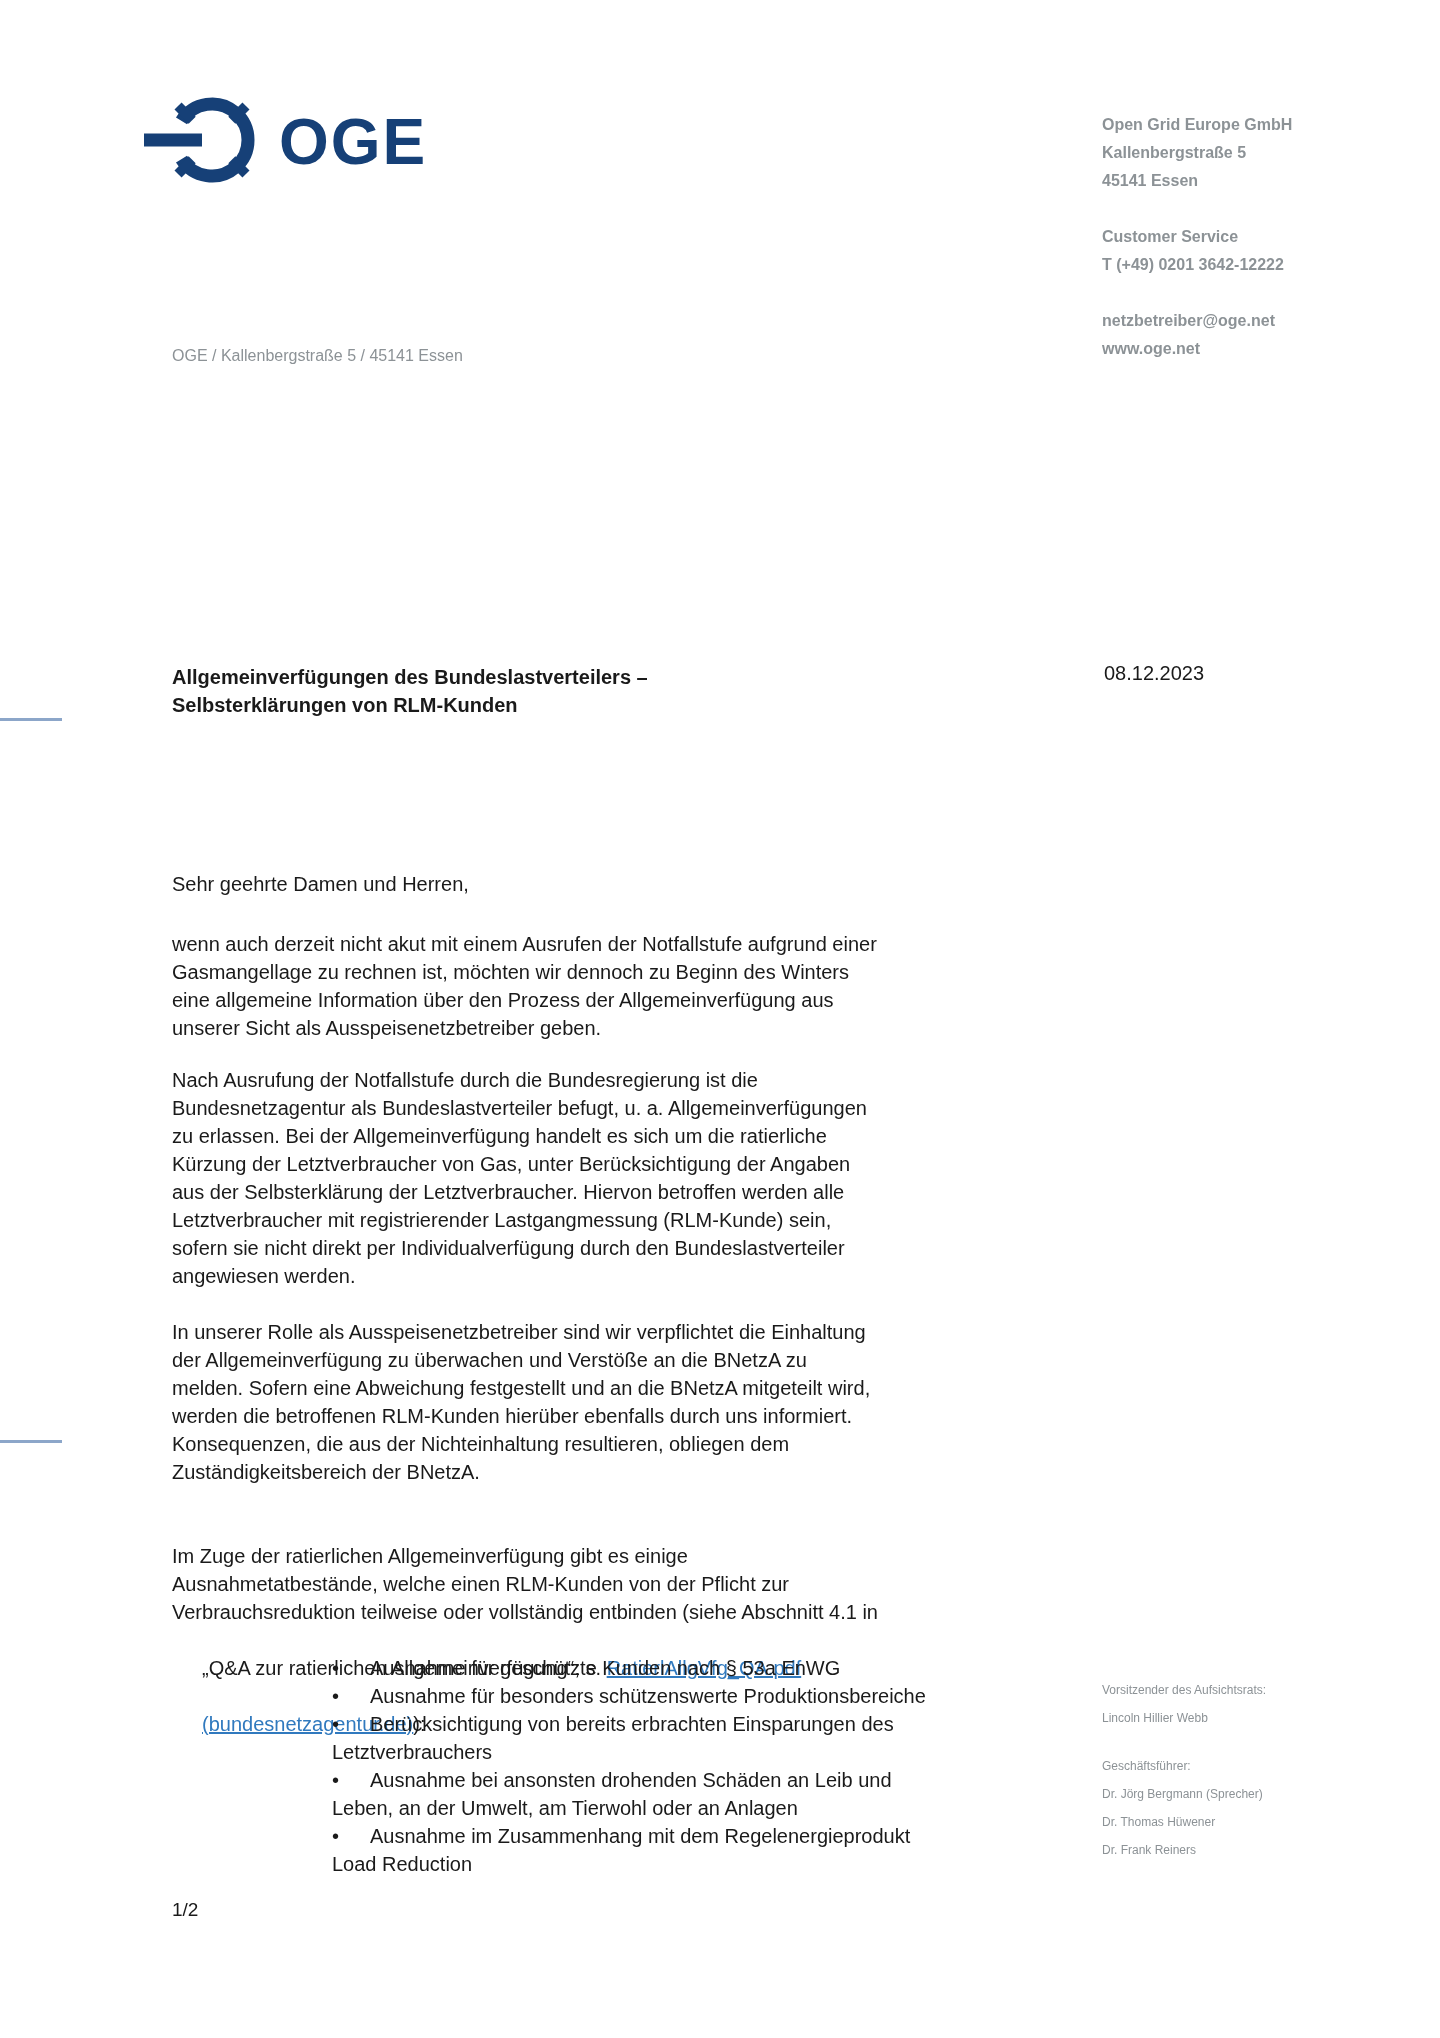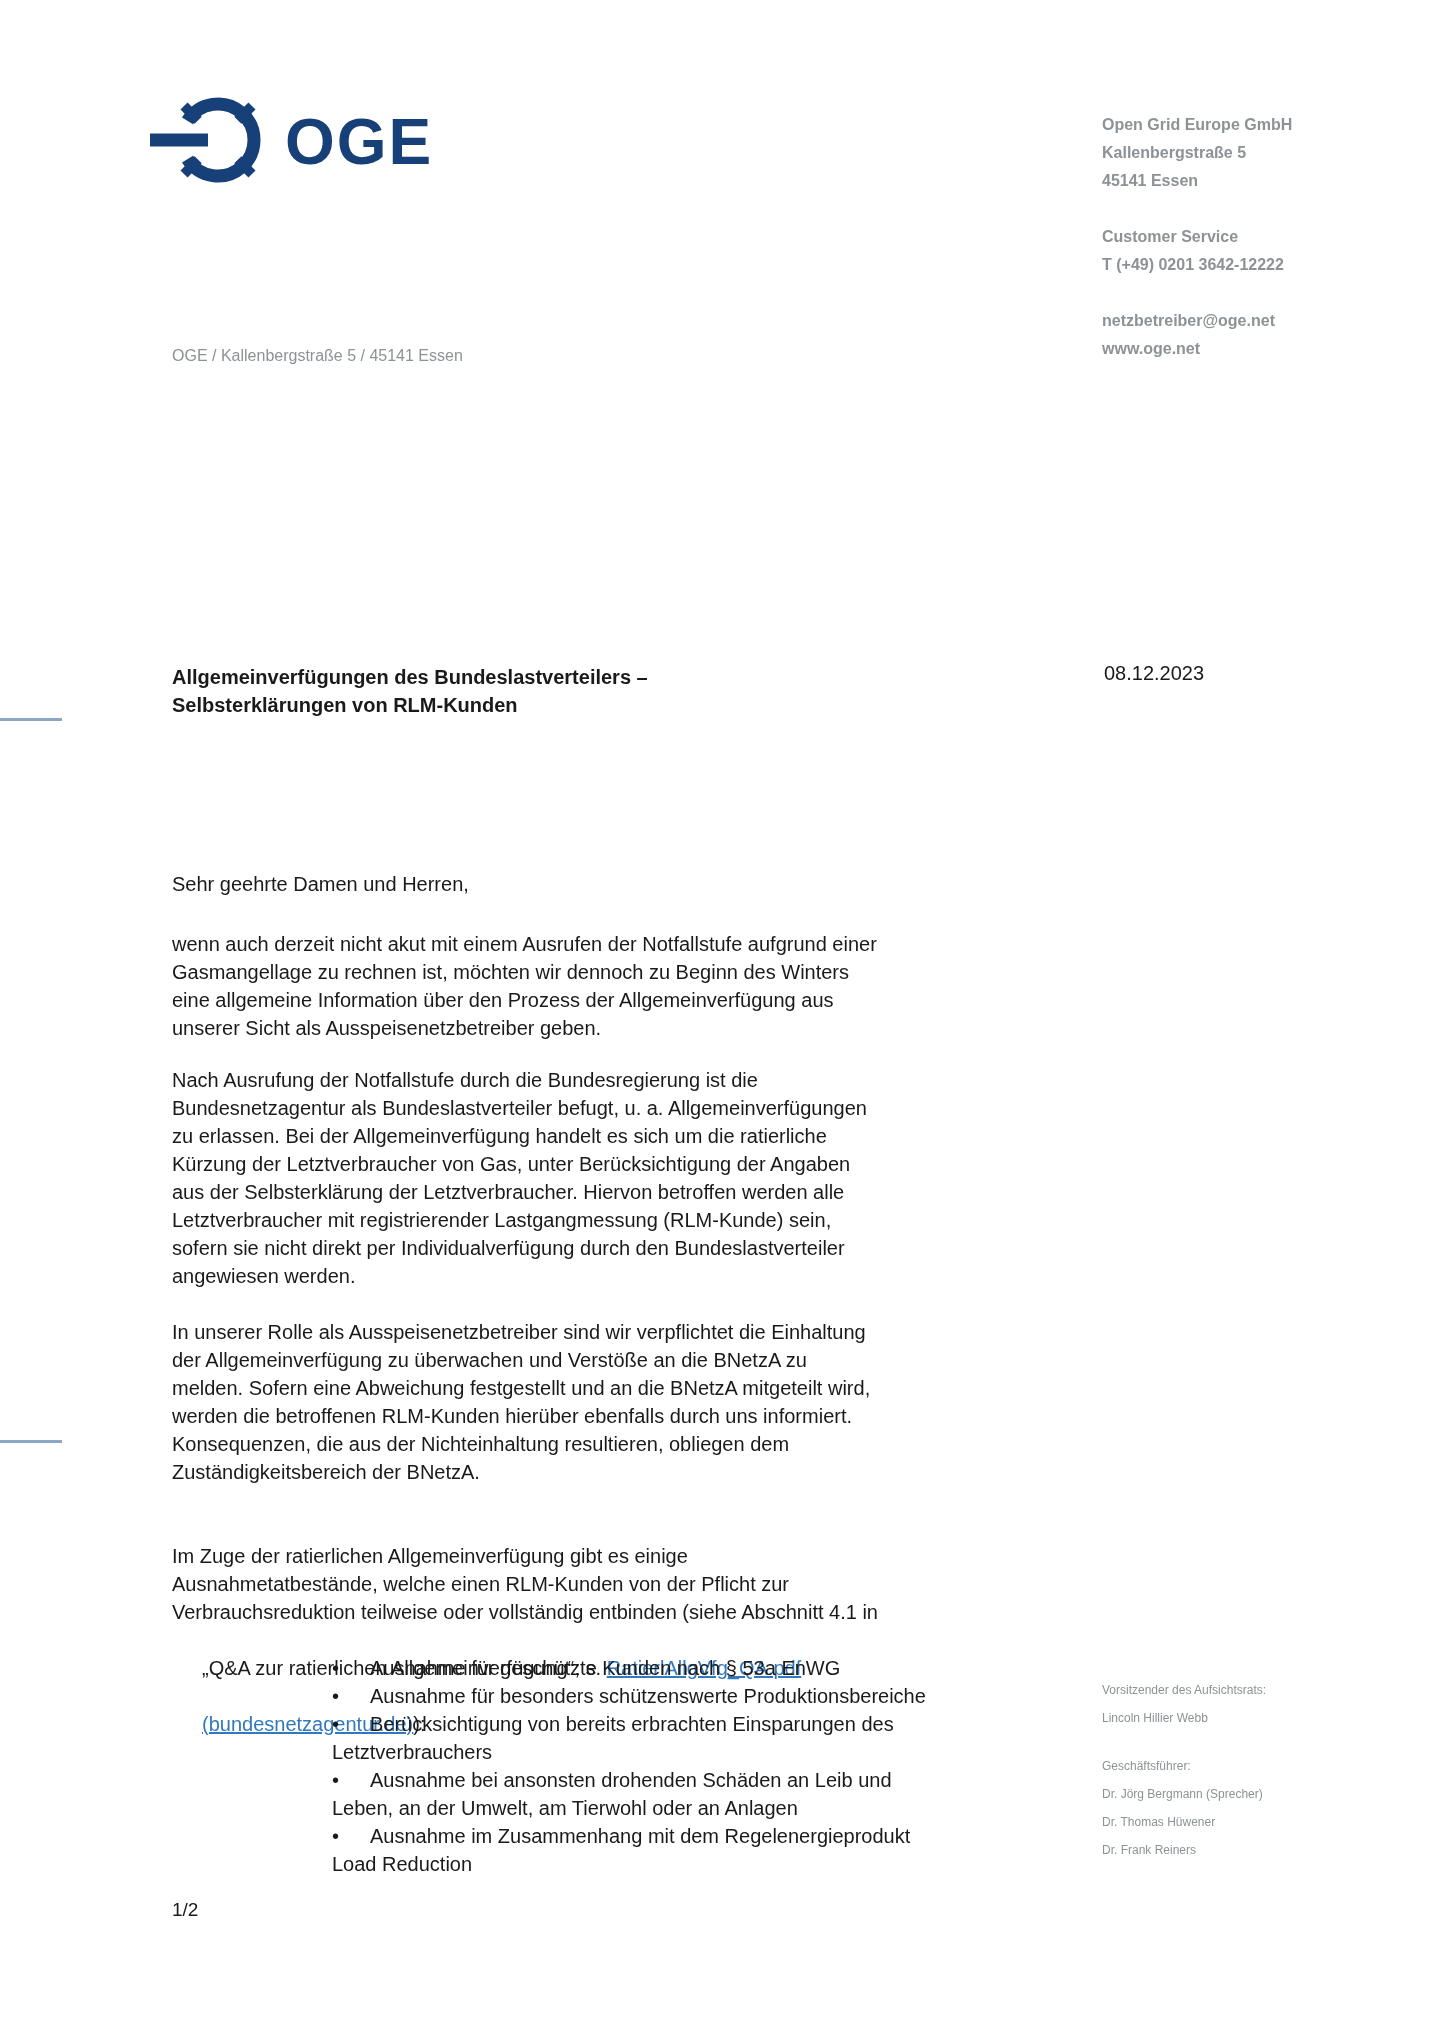--- a/index.html
+++ b/index.html
@@ -11,21 +11,21 @@
     color:#1a1a1a;
     overflow:hidden;
     margin:0 auto;
   }
   
   .fold-mark{position:absolute;left:0;width:62px;height:3px;background:#8CA6C9;}
   .fold-mark.top{top:718px;}
   .fold-mark.bottom{top:1440px;}
 
   
-  .logo{position:absolute;left:150px;top:95px;display:flex;align-items:center;gap:20px;justify-content:space-between;}
+  .logo{position:absolute;left:144px;top:95px;display:flex;align-items:center;gap:20px;justify-content:space-between;}
   .logo-text{font-size:64px;font-weight:700;color:#164077;letter-spacing:2px;line-height:1;}
 
   
   .addr-col{position:absolute;left:1102px;top:111px;width:300px;
     color:#8C9296;font-size:16px;line-height:28px;font-weight:bold;}
   .addr-group{white-space:pre-line;margin:0 0 28px 0;}
 
   
   .sender-line{position:absolute;left:172px;top:342px;color:#8C9296;font-size:16px;line-height:28px;}
 

